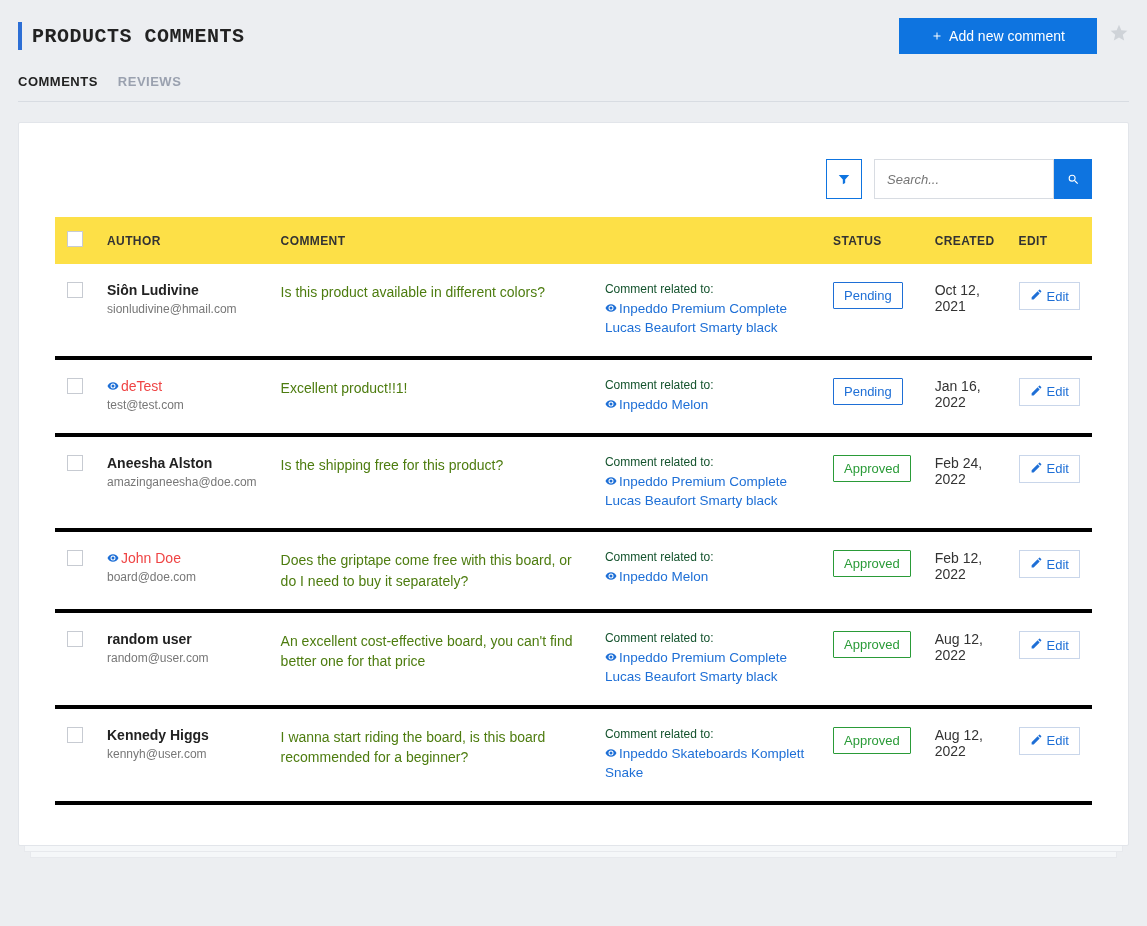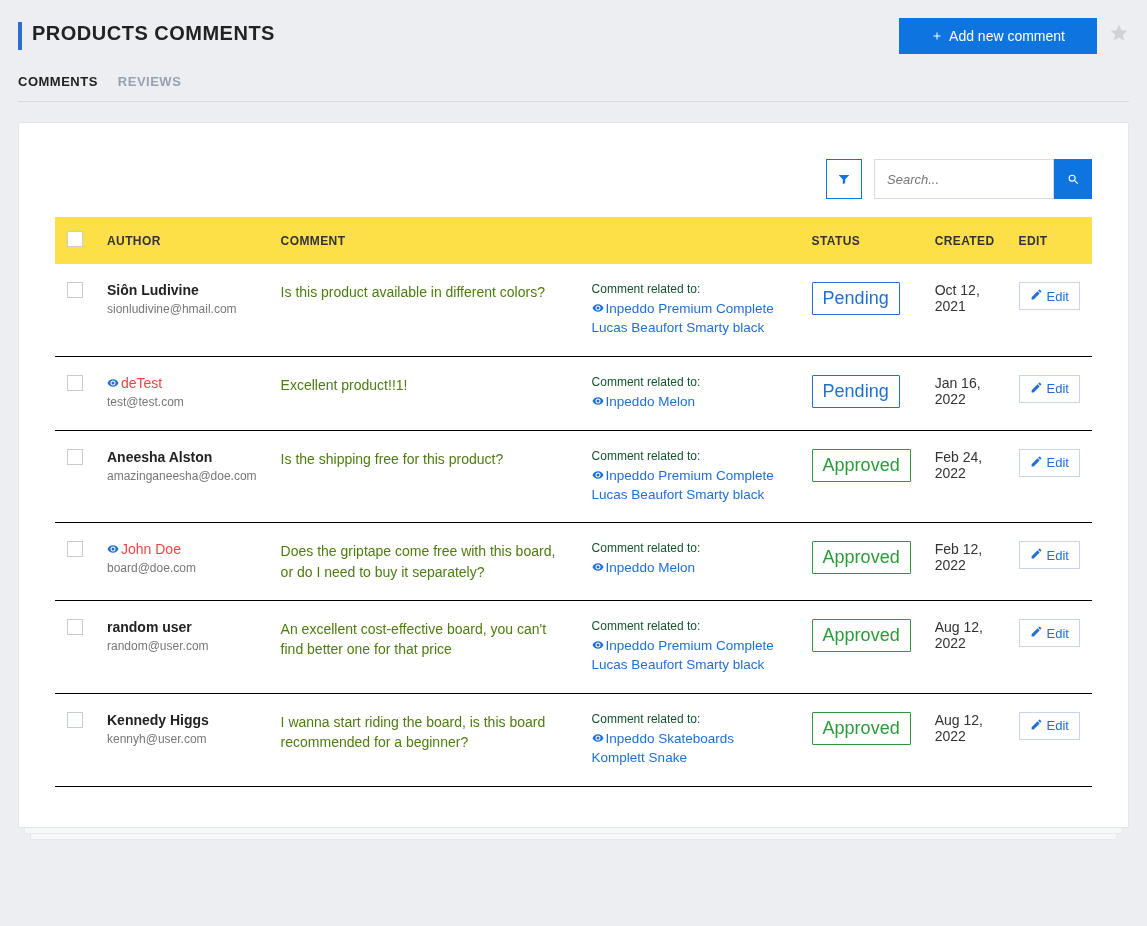--- a/index.html
+++ b/index.html
@@ -13,20 +13,22 @@
     padding: 18px;
   }
   .header-row {
     display: flex;
     align-items: center;
     justify-content: space-between;
     margin-bottom: 12px;
   }
   .title-wrap {
     display: flex;
+    align-items: center;
+    font-family: Liberation Mono, monospace;
   }
   .title-bar {
     width: 4px;
     height: 28px;
     background: #2c6ed5;
     margin-right: 10px;
   }
   .page-title {
     font-size: 20px;
     font-weight: 700;
@@ -147,21 +149,21 @@
   .th {
     text-align: left;
     font-size: 12px;
     font-weight: 700;
     letter-spacing: 0.4px;
     color: #333;
     padding: 14px 12px;
   }
   .th.check { width: 40px; }
   .row {
-    border-bottom: 1px solid #000000;
+    border-bottom: 4px solid #000000;
   }
   .td {
     padding: 18px 12px;
     vertical-align: top;
     font-size: 14px;
   }
   .check-cell { width: 40px; }
   .checkbox {
     width: 16px;
     height: 16px;
@@ -202,21 +204,21 @@
   }
   .eye {
     color: #1e6fd6;
     font-size: 12px;
     margin-right: 2px;
   }
   .badge {
     display: inline-block;
     border: 1px solid;
     padding: 5px 10px;
-    font-size: 18px;
+    font-size: 13px;
     border-radius: 1px;
   }
   .badge.pending {
     color: #1e6fd6;
     border-color: #1e6fd6;
   }
   .badge.approved {
     color: #2a9b38;
     border-color: #2a9b38;
   }

